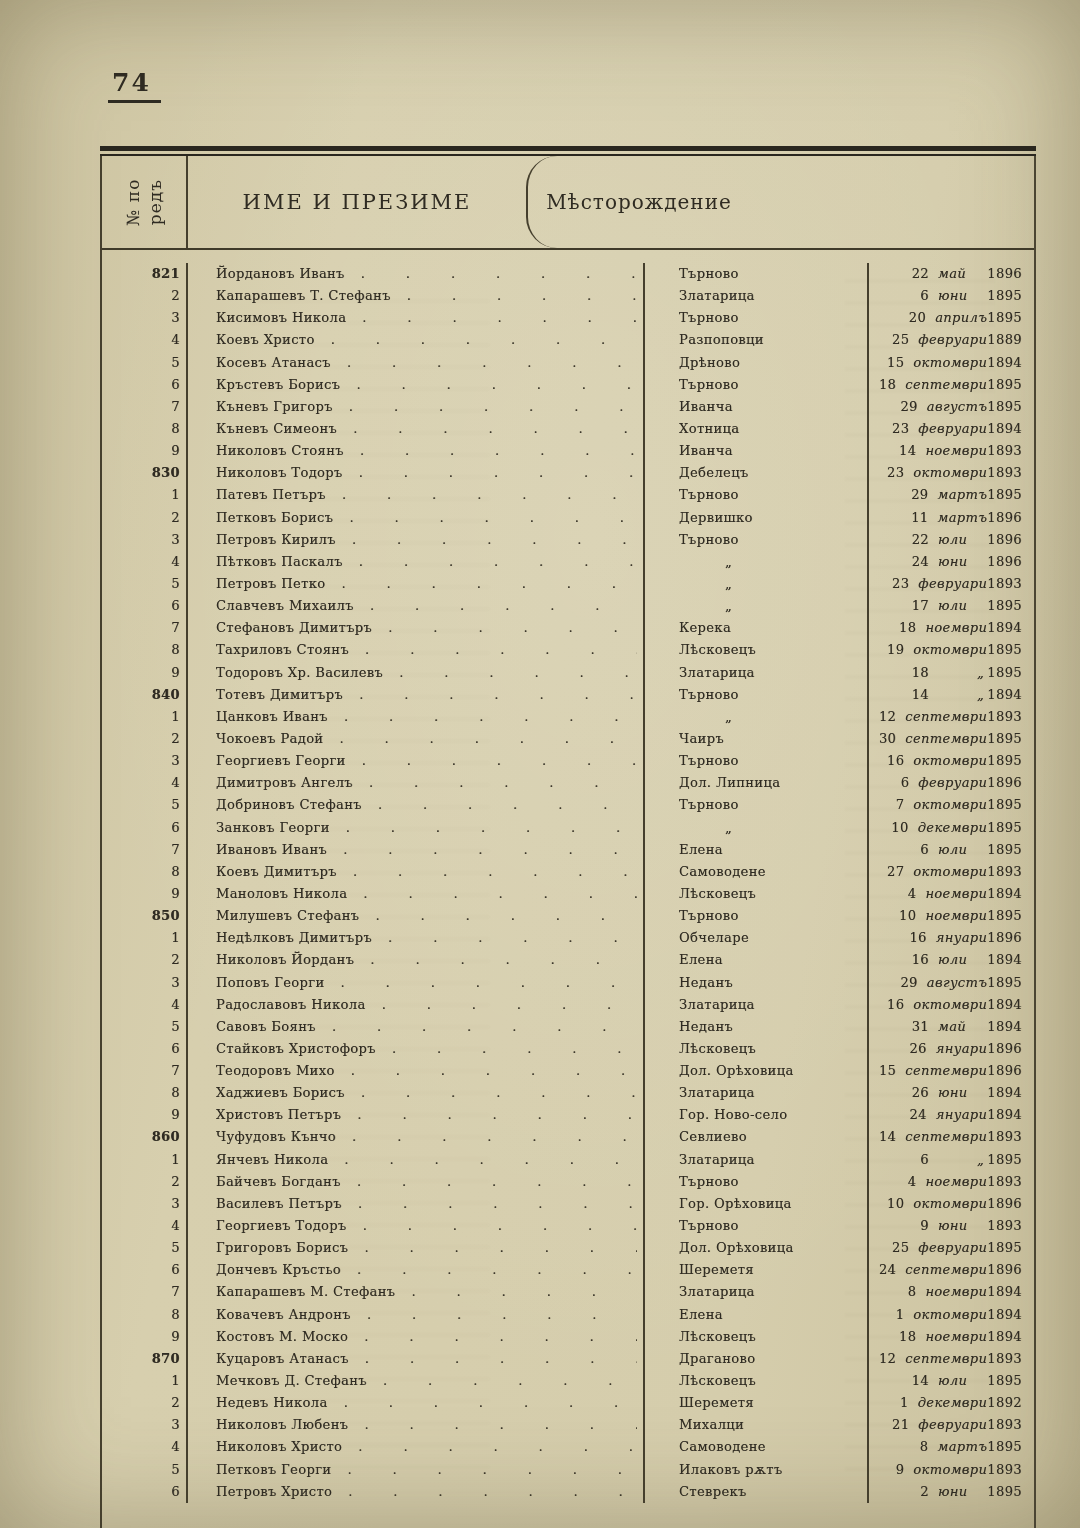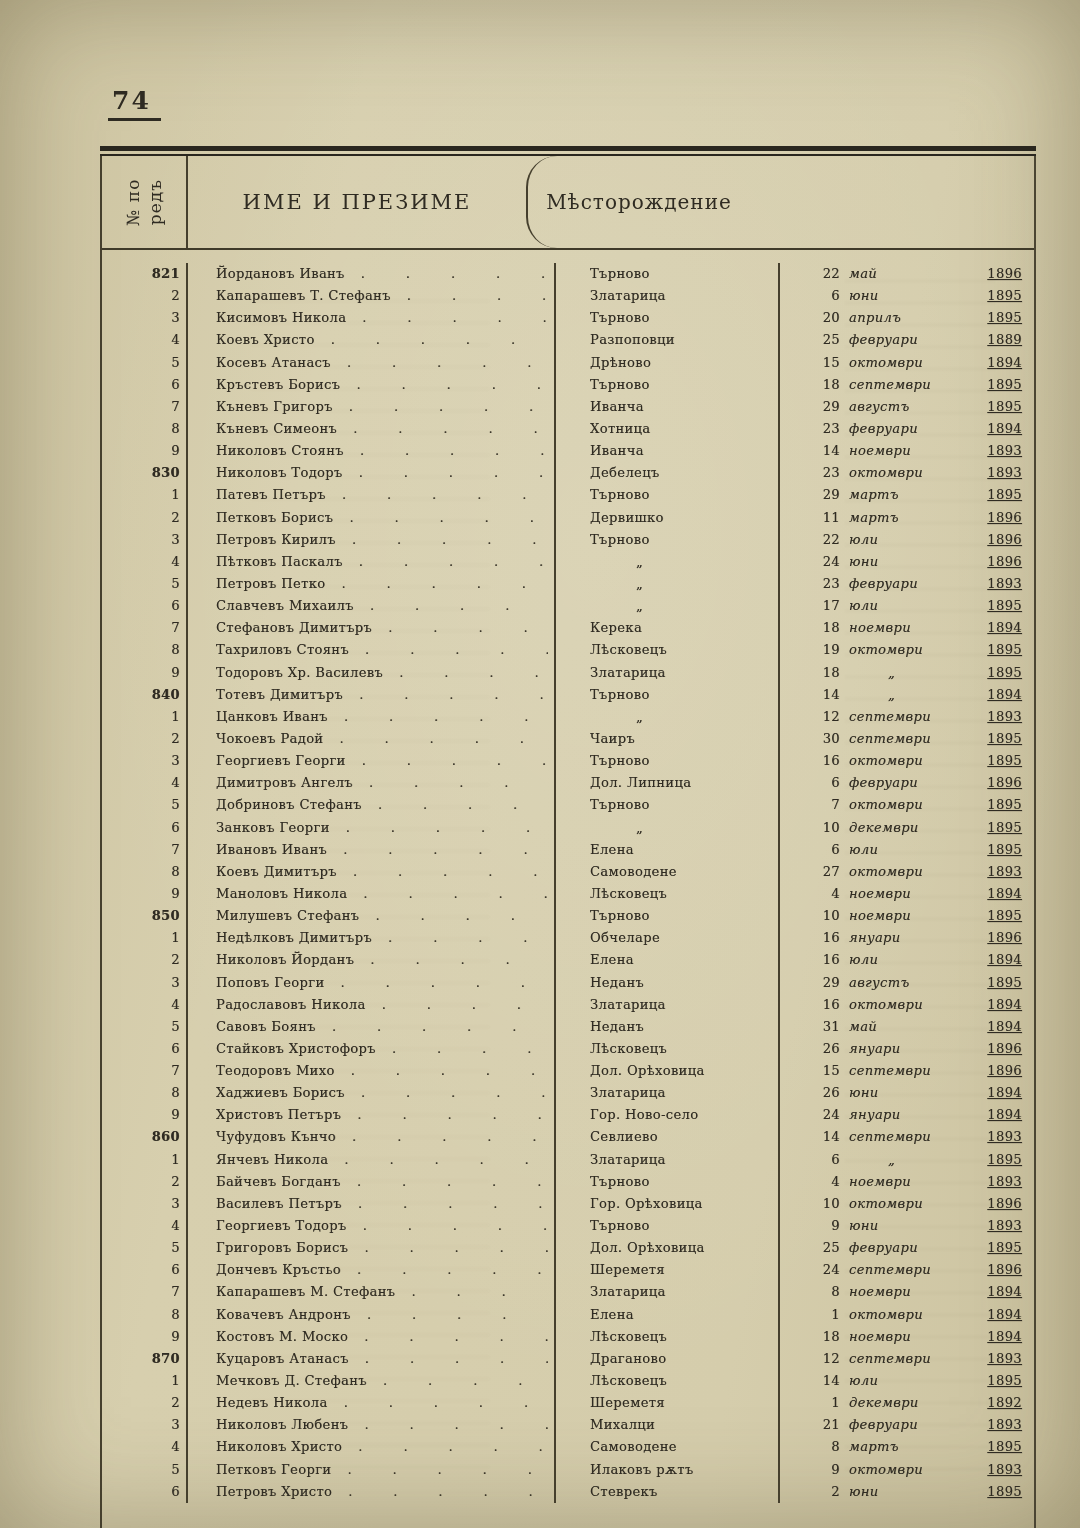--- a/index.html
+++ b/index.html
@@ -18,21 +18,21 @@
   }
   .bleed {
     position:absolute; pointer-events:none;
     background:repeating-linear-gradient(180deg, rgba(70,60,40,0.16) 0 2px, rgba(0,0,0,0) 2px 22px);
     filter:blur(1.6px); opacity:0.28;
   }
   .bleed.b1 { left:845px; top:280px; width:150px; height:1200px; }
   .bleed.b2 { left:250px; top:300px; width:240px; height:1180px; opacity:0.17; }
 
   .page-number {
-    position:absolute; left:108px; top:86px;
+    position:absolute; left:108px; top:68px;
     font-size:25px; font-weight:bold; letter-spacing:2px;
     border-bottom:3px solid #2e2b22;
     padding:0 10px 3px 4px;
   }
 
   .table { position:absolute; left:100px; top:146px; width:936px; height:1382px; display:flex; flex-direction:column; }
   .rule-a { height:5px; background:#2a271f; }
   .rule-gap { height:3px; }
   .rule-b { height:2px; background:#2a271f; }
 
@@ -45,30 +45,30 @@
   .h-name { width:340px; border-left:2px solid #453f2d; letter-spacing:2px; }
   .h-place { width:224px; border-left:2px solid #453f2d; font-size:20px; letter-spacing:1px;border-radius:31px; }
   .h-date { flex:1; border-left:2px solid #453f2d; }
   .h-date span { display:block; width:170px; line-height:1.85; letter-spacing:1px; }
 
   .tbody { padding-top:13px; flex:1; }
   .row { display:flex; height:22.15px; line-height:22.15px; font-size:13px; letter-spacing:0.4px; text-shadow:0.3px 0.3px 0 rgba(43,38,26,0.45); }
   .cell { overflow:hidden; white-space:nowrap; }
   .c-no { width:84px; text-align:right; padding-right:6px; }
   .c-no.milestone { font-weight:bold; }
-  .c-name { width:368px; border-left:2px solid #453f2d; padding-left:28px; display:flex;justify-content:center; }
+  .c-name { width:457px; border-left:2px solid #453f2d; padding-left:28px; display:flex;justify-content:center; }
   .c-name .nm { white-space:nowrap; }
   .dots { flex:1; overflow:hidden; white-space:nowrap; word-spacing:36px; margin:0 6px 0 16px; color:#3b362a; }
   .c-place { width:224px; border-left:2px solid #453f2d; padding-left:34px; }
   .c-place.ditto { padding-left:80px; }
   .c-date { flex:1; border-left:2px solid #453f2d; display:flex; padding-right:12px; }
   .c-date .day { width:60px; text-align:right; }
   .c-date .mon { margin-left:9px;font-style:italic; }
   .c-date .mon.ditto { margin-left:48px; }
-  .c-date .yr { margin-left:auto;text-decoration:underline; }
+  .c-date .yr { margin-left:auto; }
 </style>
 </head>
 <body>
 
 <div class="paper">
   <div class="bleed b1"></div>
   <div class="bleed b2"></div>
 
   <div class="page-number">74</div>
 

